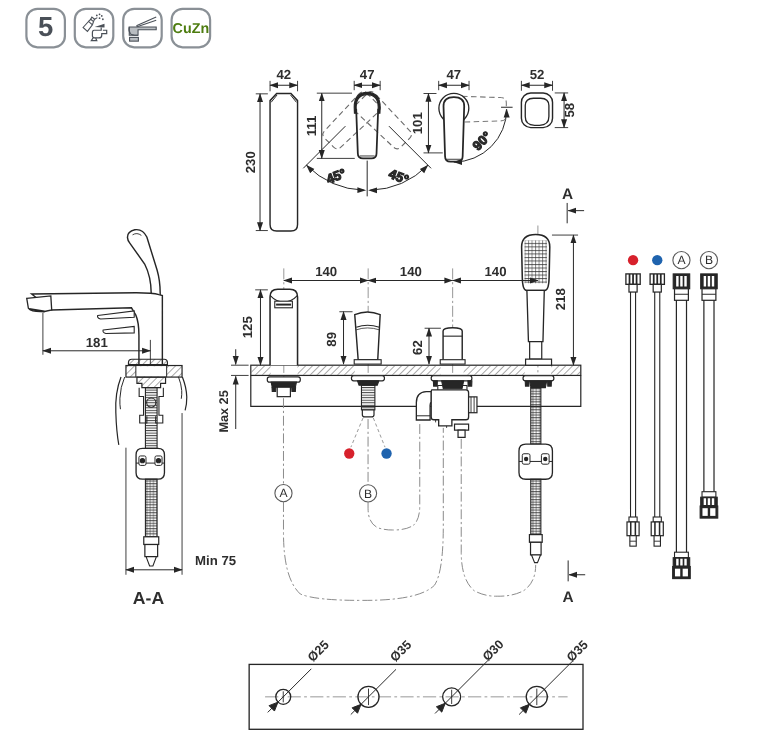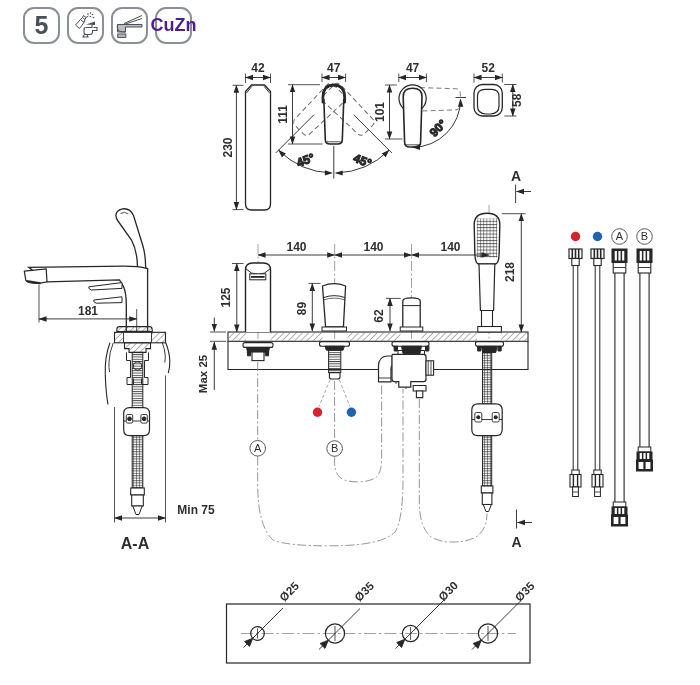--- a/index.html
+++ b/index.html
@@ -2,21 +2,21 @@
 <html><head>
 <meta charset="utf-8">
 <style>
   html,body{margin:0;padding:0;background:#fff;}
   #stage{position:relative;width:700px;height:685px;background:#fff;overflow:hidden;
          font-family:"Liberation Sans", sans-serif;}
   .badges{position:absolute;left:23px;top:7px;display:flex;gap:7px;}
   .badge{width:37px;height:37px;border:2.5px solid #8a9096;border-radius:11px;background:#fff;
          display:flex;align-items:center;justify-content:center;box-sizing:border-box;}
   .badge .num{font-size:25px;font-weight:bold;color:#4a5058;line-height:1;}
-  .badge .mat{font-size:18px;font-weight:bold;color:#4c1d95;letter-spacing:0;}
+  .badge .mat{font-size:13px;font-weight:bold;color:#4d7c0f;letter-spacing:0;}
   svg text{font-family:"Liberation Sans", sans-serif;fill:#2e2e2e;}
   .dim{font-size:12px;font-weight:bold;}
   .dimsm{font-size:11.5px;font-weight:bold;}
   .seclbl{font-size:14px;font-weight:bold;}
   .aalbl{font-size:16px;font-weight:bold;}
   .circlbl{font-size:11px;}
 </style>
 </head>
 <body>
 

